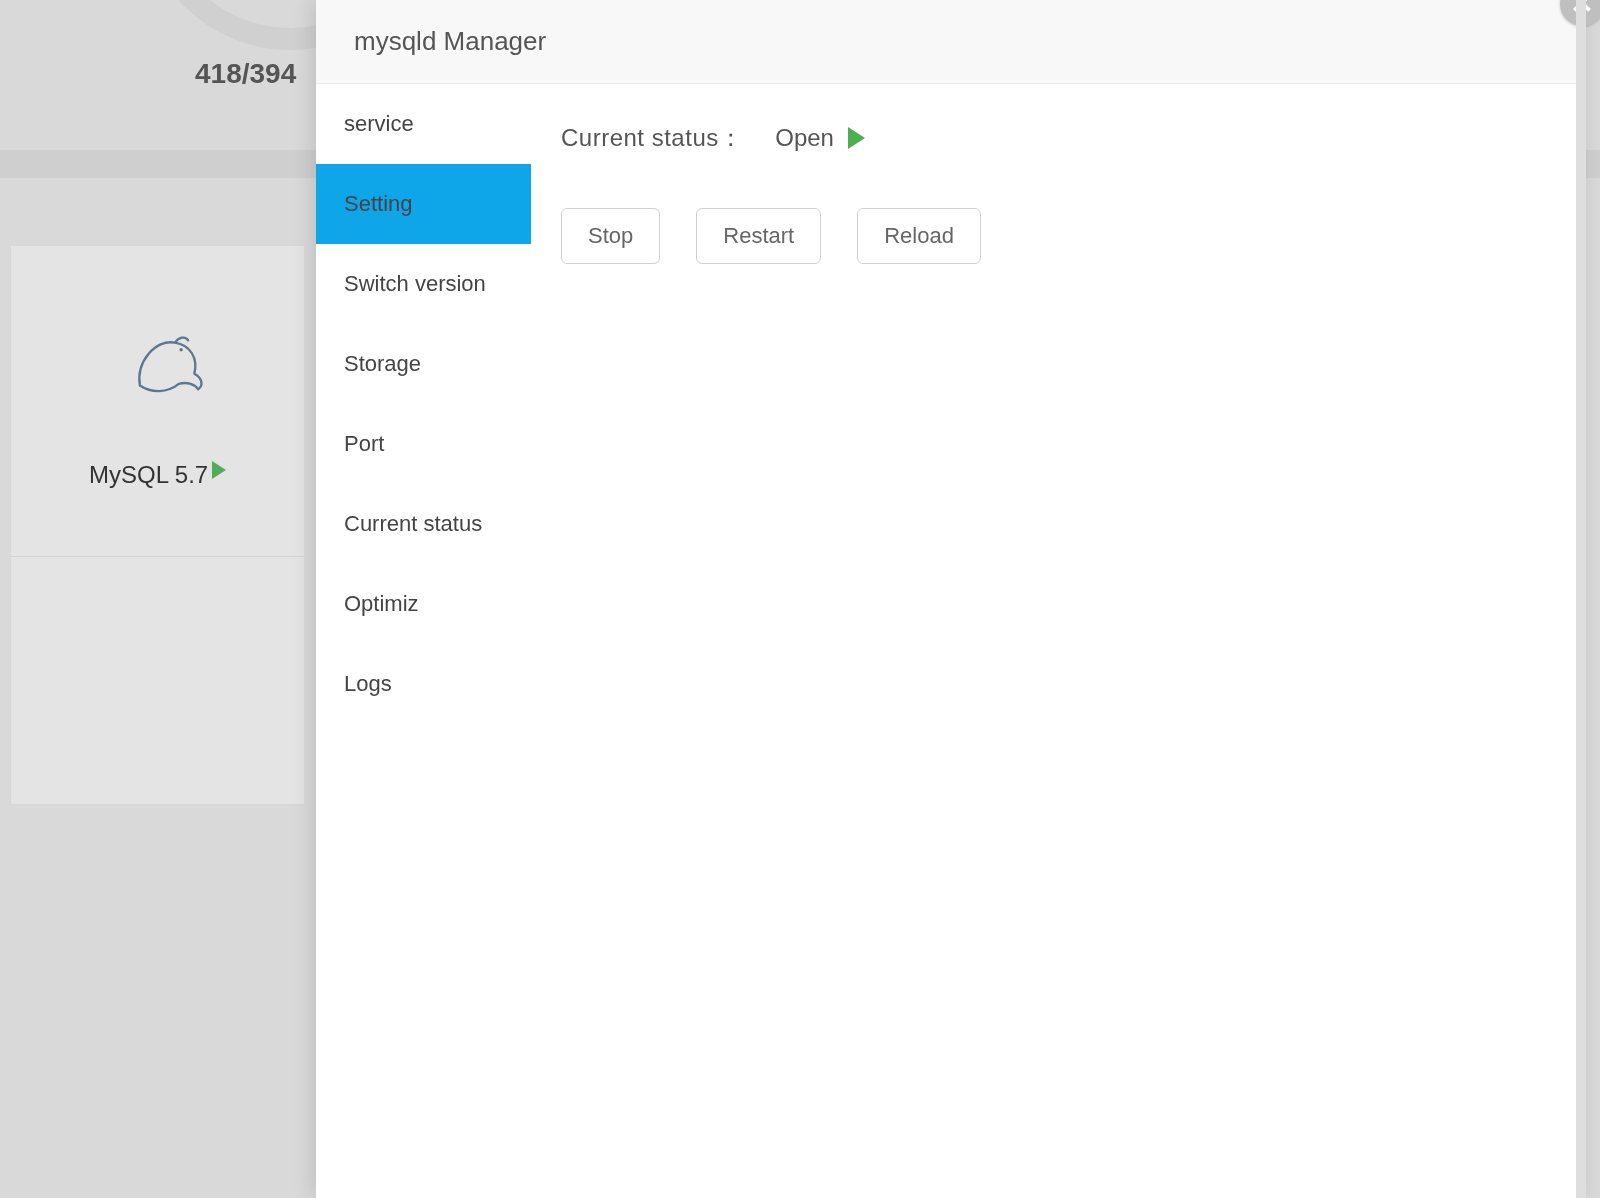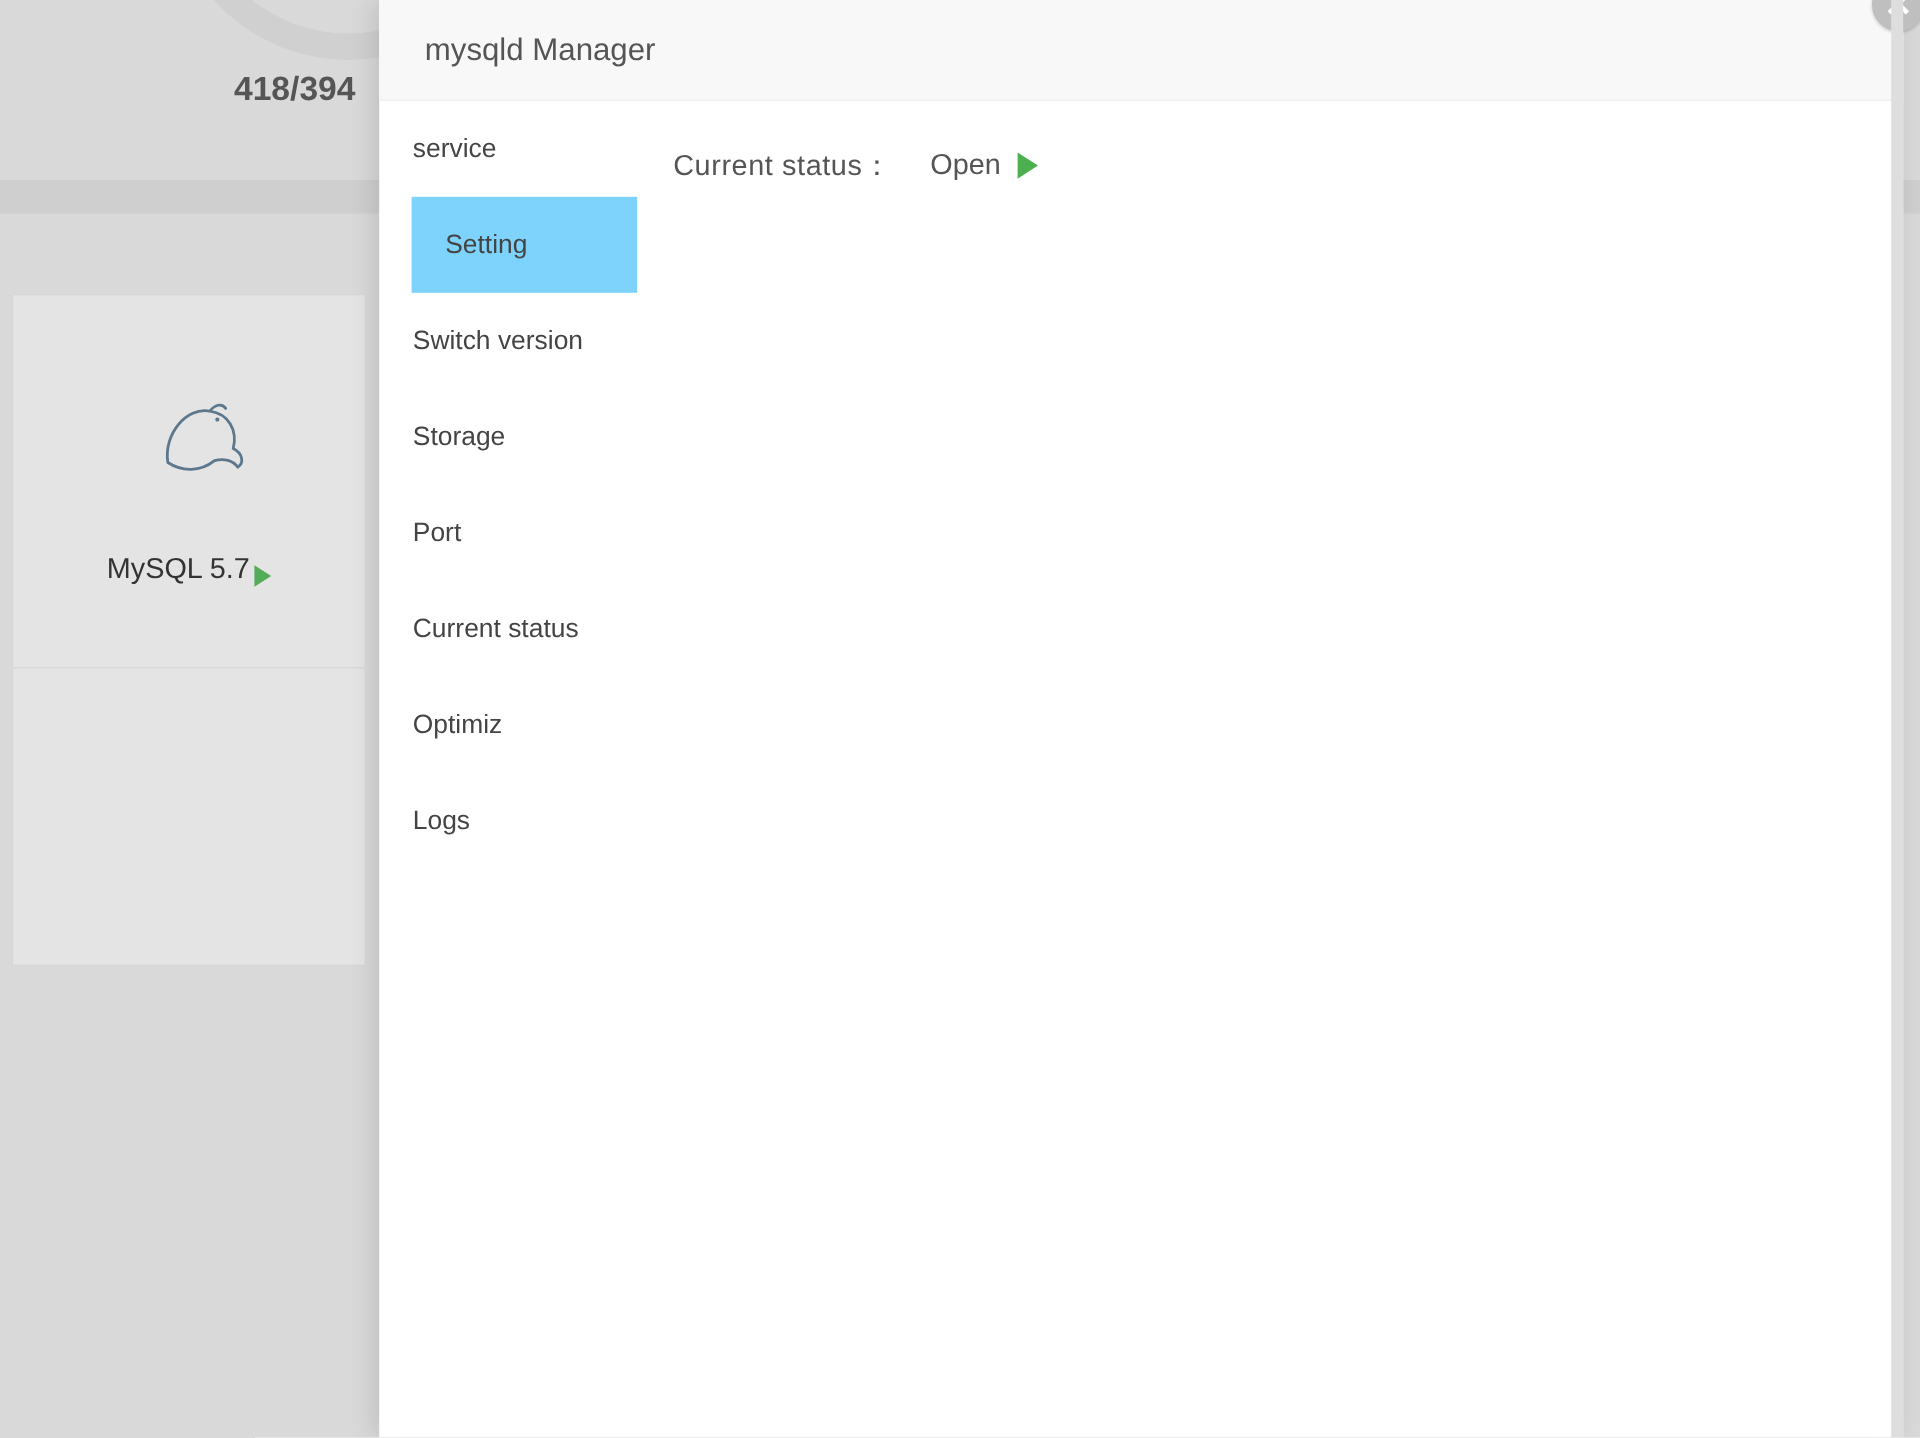--- a/index.html
+++ b/index.html
@@ -52,21 +52,21 @@
     position: absolute;
     left: 120px; top: 85px;
     width: 80px; height: 70px;
   }
   .bg-dolphin svg { width: 100%; height: 100%; }
   .mysql-label {
     position: absolute;
     left: 78px; top: 215px;
     font-size: 24px;
     color: #333;
-    display: flex; align-items: flex-end; gap: 4px;
+    display: flex; align-items: flex-start; gap: 4px;
   }
   .tri-green {
     width: 0; height: 0;
     border-top: 9px solid transparent;
     border-bottom: 9px solid transparent;
     border-left: 14px solid #4caf50;
     display: inline-block;
   }
   .tri-green.lg {
     border-top-width: 11px;
@@ -105,22 +105,21 @@
     font-size: 22px;
     color: #444;
   }
   .sidebar .item {
     height: 80px;
     display: flex; align-items: center;
     padding-left: 28px;
     cursor: pointer;
   }
   .sidebar .item.active {
-    background: #7dd3fc;
-    margin-left: 27px;
+    background: #0ea5e9;
   }
 
   .content {
     flex: 1;
     padding: 38px 40px 40px 30px;
     font-size: 24px;
     color: #555;
   }
   .status-row {
     display: flex; align-items: center; gap: 14px;
@@ -233,19 +232,24 @@
     </nav>
 
     <section class="content">
 
       <div class="status-row">
         <span class="label">Current status：</span>
         <span class="value">Open</span>
         <span class="tri-green lg"></span>
       </div>
 
+      <div class="btn-row">
+        <button class="btn">Stop</button>
+        <button class="btn">Restart</button>
+        <button class="btn">Reload</button>
+      </div>
 
 
     </section>
   </div>
 
   <div class="right-edge"></div>
 </div>
 
 </body></html>

